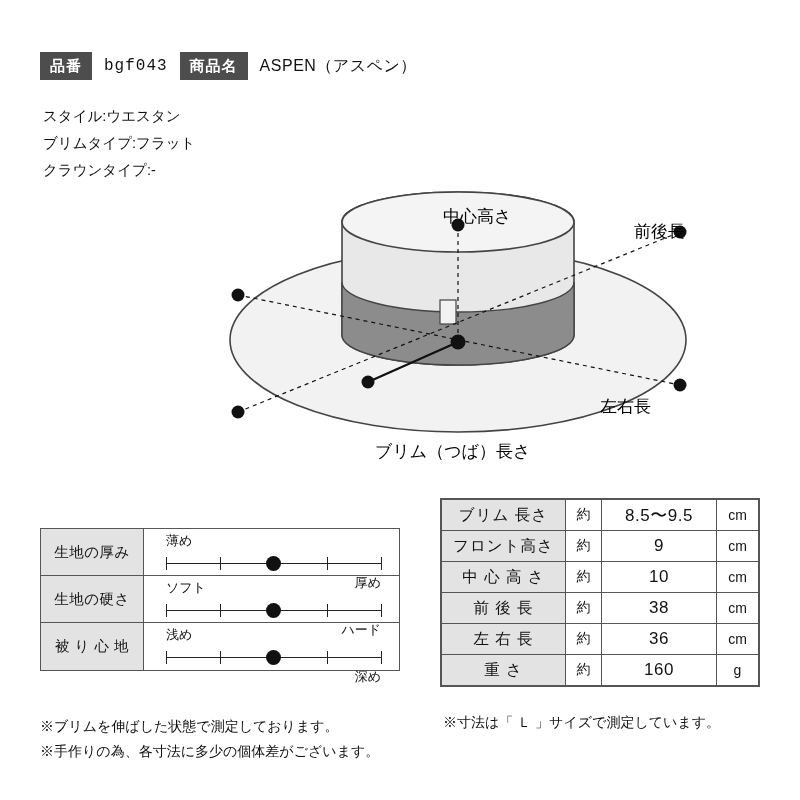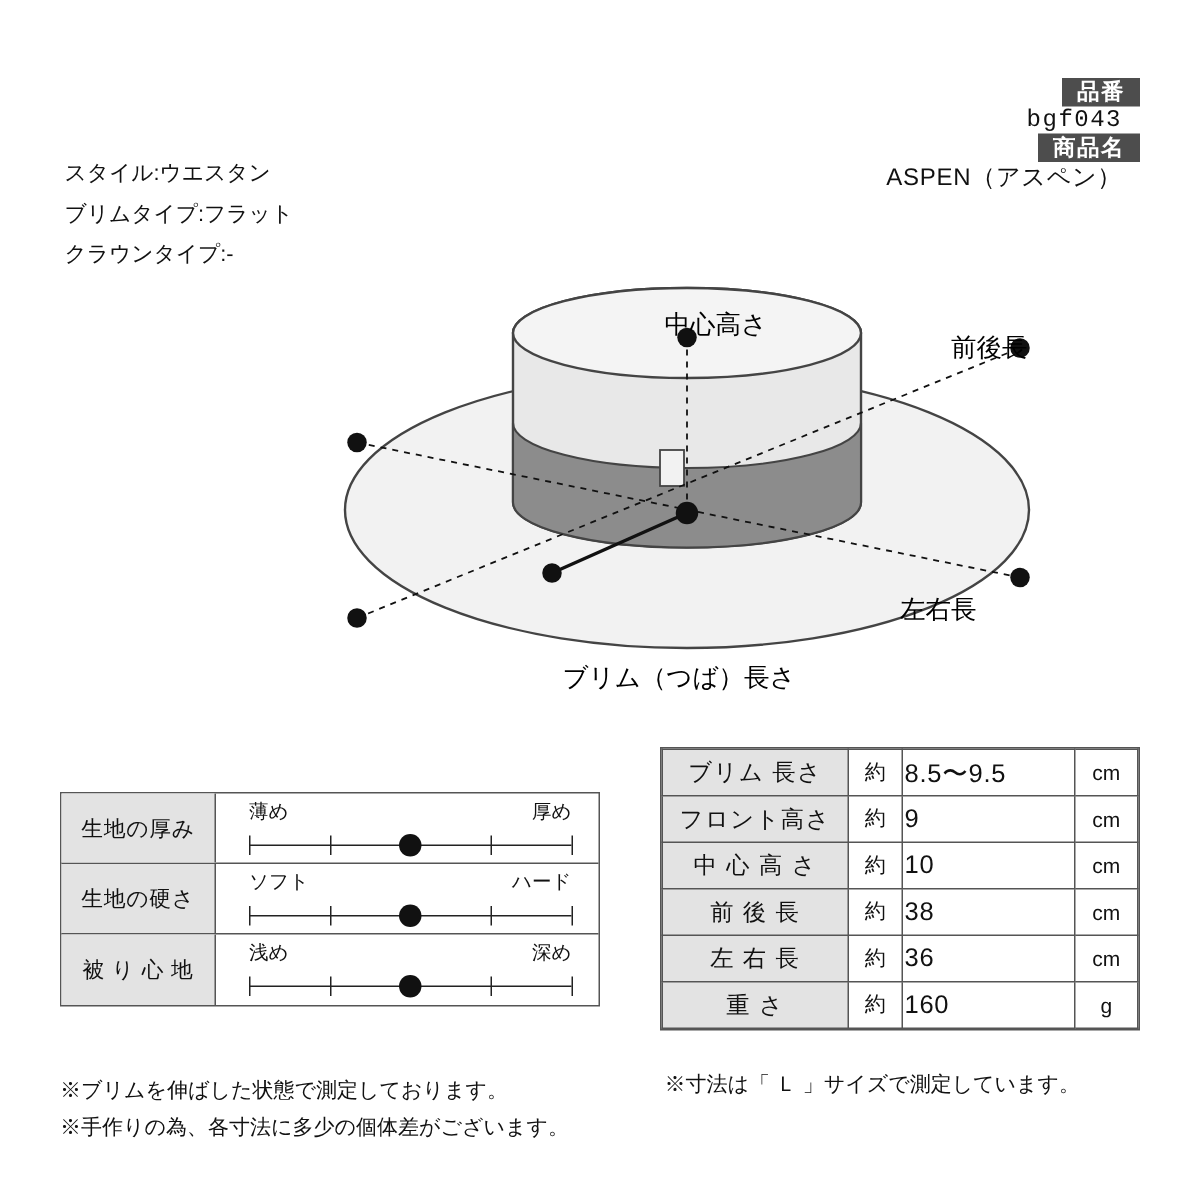--- a/index.html
+++ b/index.html
@@ -12,22 +12,21 @@
     position: relative;
     overflow: hidden;
   }
 
   
   .header {
     position: absolute;
     left: 40px; top: 52px;
     width: 720px; height: 28px;
     display: flex;
-    align-items: flex-end;
-    flex-direction: column;
+    align-items: center;
   }
   .tag {
     background: #4d4d4d;
     color: #ffffff;
     font-size: 15px;
     font-weight: bold;
     letter-spacing: 1px;
     display: flex;
     align-items: center;
     justify-content: center;
@@ -99,21 +98,21 @@
     flex: 1;
     position: relative;
   }
   .sbody .end {
     position: absolute;
     top: 3px;
     font-size: 13px;
     color: #111;
   }
   .sbody .end.left { left: 22px; }
-  .sbody .end.right { right: 18px; }
+  .sbody .end.right { right: 18px; margin-top: 42px; }
   .scale {
     position: absolute;
     left: 22px; right: 18px; top: 28px;
     height: 12px;
   }
   .scale .axis {
     position: absolute;
     left: 0; right: 0; top: 6px;
     height: 1px; background: #222;
   }
@@ -145,21 +144,21 @@
     font-size: 15.5px;
     color: #111;
   }
   td.mname {
     background: #e3e3e3;
     width: 124px;
     text-align: center;
     letter-spacing: 1px;
   }
   td.mapprox { width: 36px; text-align: center; font-size: 14px; }
-  td.mval { text-align: left; font-size: 17px; letter-spacing: 0.5px; }
+  td.mval { text-align: center; font-size: 17px; letter-spacing: 0.5px; }
   td.munit { width: 42px; text-align: center; font-size: 14px; }
 
   
   .note-left {
     position: absolute;
     left: 40px; top: 714px;
     font-size: 14px;
     line-height: 25px;
     color: #111;
   }

